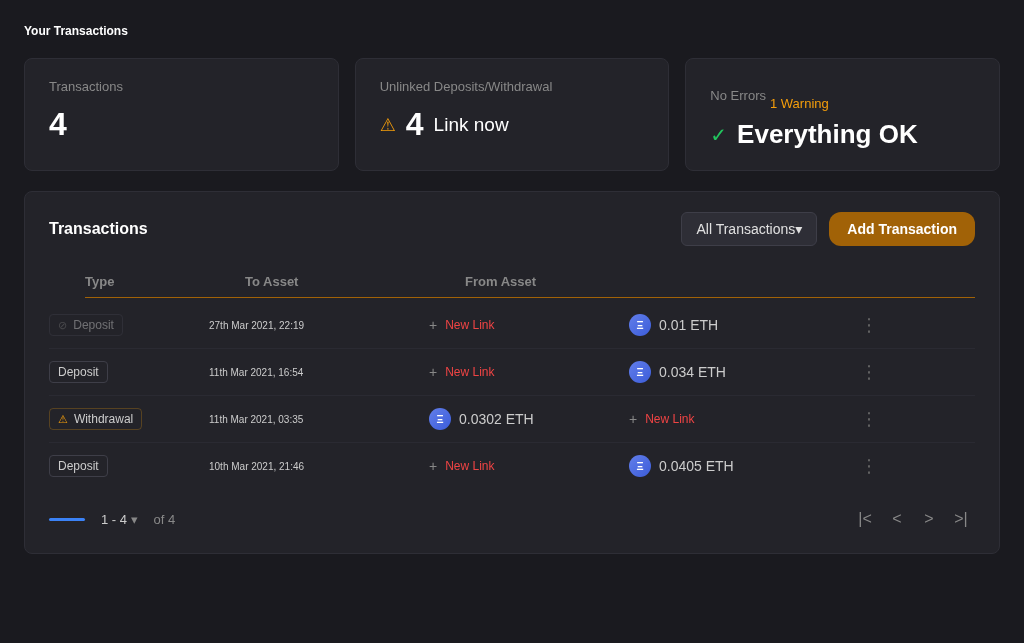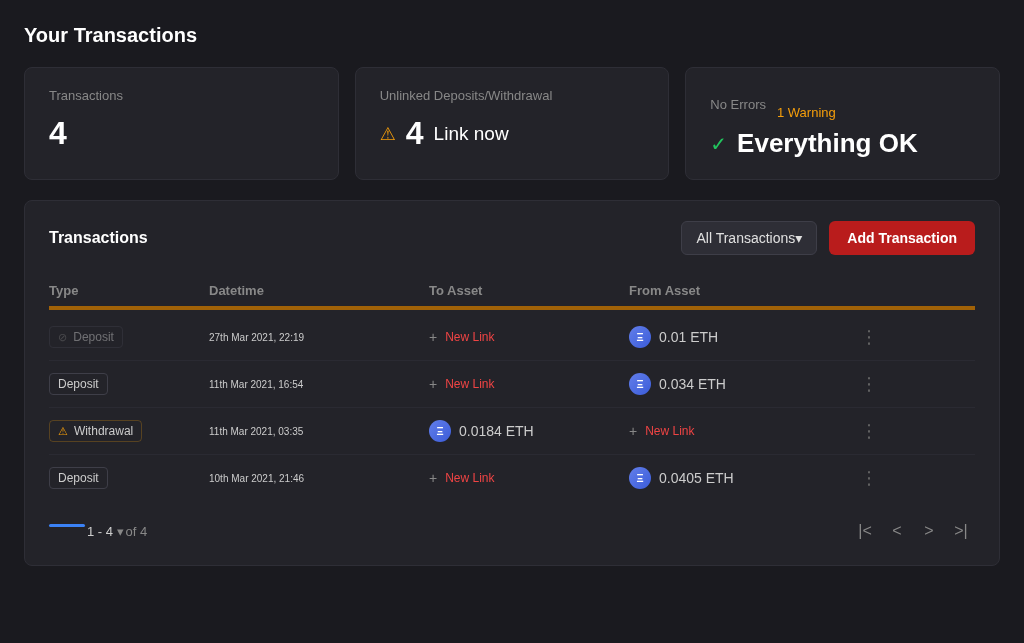--- a/index.html
+++ b/index.html
@@ -4,21 +4,21 @@
   <style>
     * { box-sizing: border-box; margin: 0; padding: 0; }
     body {
       background: #1a1a1f;
       color: #e0e0e0;
       font-family: -apple-system, BlinkMacSystemFont, 'Segoe UI', sans-serif;
       min-height: 643px;
       padding: 24px;
     }
     .page-title {
-      font-size: 20px;
+      font-size: 12px;
       font-weight: 700;
       color: #ffffff;
       margin-bottom: 20px;
     }
     .summary-cards {
       display: flex;
       gap: 16px;
       margin-bottom: 20px;
     }
     .card {
@@ -54,21 +54,21 @@
       color: #ffffff;
     }
     .link-now {
       font-size: 19px;
       color: #ffffff;
       cursor: pointer;
     }
     .status-row {
       display: flex;
       align-items: center;
-      gap: 11px;
+      gap: 4px;
       margin-bottom: 6px;
     }
     .no-errors {
       font-size: 13px;
       color: #888;
     }
     .one-warning {
       font-size: 13px;
       color: #f59e0b;
       margin-top: 17px;
@@ -115,35 +115,36 @@
       border: 1px solid #3e3e48;
       border-radius: 6px;
       color: #e0e0e0;
       padding: 8px 14px;
       font-size: 14px;
       cursor: pointer;
       display: flex;
       align-items: center;
     }
     .add-transaction-btn {
-      background: #b91c1c;
+      background: #a16207;
       border: none;
-      border-radius: 6px;
+      border-radius: 12px;
       color: #ffffff;
       padding: 9px 18px;
       font-size: 14px;
       font-weight: 600;
       cursor: pointer;
     }
     .table-header {
       display: grid;
       grid-template-columns: 160px 220px 200px 220px 40px;
       padding: 8px 0;
-      border-bottom: 4px solid #a16207;
+      border-bottom: 1px solid #a16207;
       margin-bottom: 4px;
+      margin-left: 36px;
     }
     .col-head {
       font-size: 13px;
       font-weight: 600;
       color: #888;
     }
     .table-row {
       display: grid;
       grid-template-columns: 160px 220px 200px 220px 40px;
       align-items: center;
@@ -208,21 +209,22 @@
       text-align: center;
     }
     .pagination-row {
       display: flex;
       align-items: center;
       justify-content: space-between;
       margin-top: 16px;
     }
     .pagination-left {
       display: flex;
-      gap: 2px;
+      align-items: center;
+      gap: 16px;
     }
     .pagination-bar {
       width: 36px;
       height: 3px;
       background: #3b82f6;
       border-radius: 2px;
     }
     .pagination-range {
       font-size: 13px;
       color: #cccccc;
@@ -295,21 +297,20 @@
       <div class="filter-dropdown">
         <span>All Transactions</span>
         <span>▾</span>
       </div>
       <button class="add-transaction-btn">Add Transaction</button>
     </div>
   </div>
 
   <div class="table-header">
     <div class="col-head">Type</div>
-    <div class="col-head">Datetime</div>
     <div class="col-head">To Asset</div>
     <div class="col-head">From Asset</div>
     <div class="col-head"></div>
   </div>
 
   <div id="table-body">
       <div class="table-row">
       <div><span class="type-badge hidden"><span style="font-size:11px;color:#777;">⊘</span> Deposit</span></div>
       <div class="datetime-cell">27th Mar 2021, 22:19</div>
       <div class="asset-cell">
@@ -333,21 +334,21 @@
           <span class="eth-icon">Ξ</span> 
           <span>0.034 ETH</span>
         </div>
       <div class="more-icon">⋮</div>
     </div>
       <div class="table-row">
       <div><span class="type-badge warning"><span style="font-size:11px;color:#f59e0b;">⚠</span> Withdrawal</span></div>
       <div class="datetime-cell">11th Mar 2021, 03:35</div>
       <div class="asset-cell">
           <span class="eth-icon">Ξ</span> 
-          <span>0.0184 ETH</span>
+          <span>0.0302 ETH</span>
         </div>
       <div class="asset-cell">
           <span class="plus-icon">+</span> 
           <span class="new-link">New Link</span>
         </div>
       <div class="more-icon">⋮</div>
     </div>
       <div class="table-row">
       <div><span class="type-badge">Deposit</span></div>
       <div class="datetime-cell">10th Mar 2021, 21:46</div>

